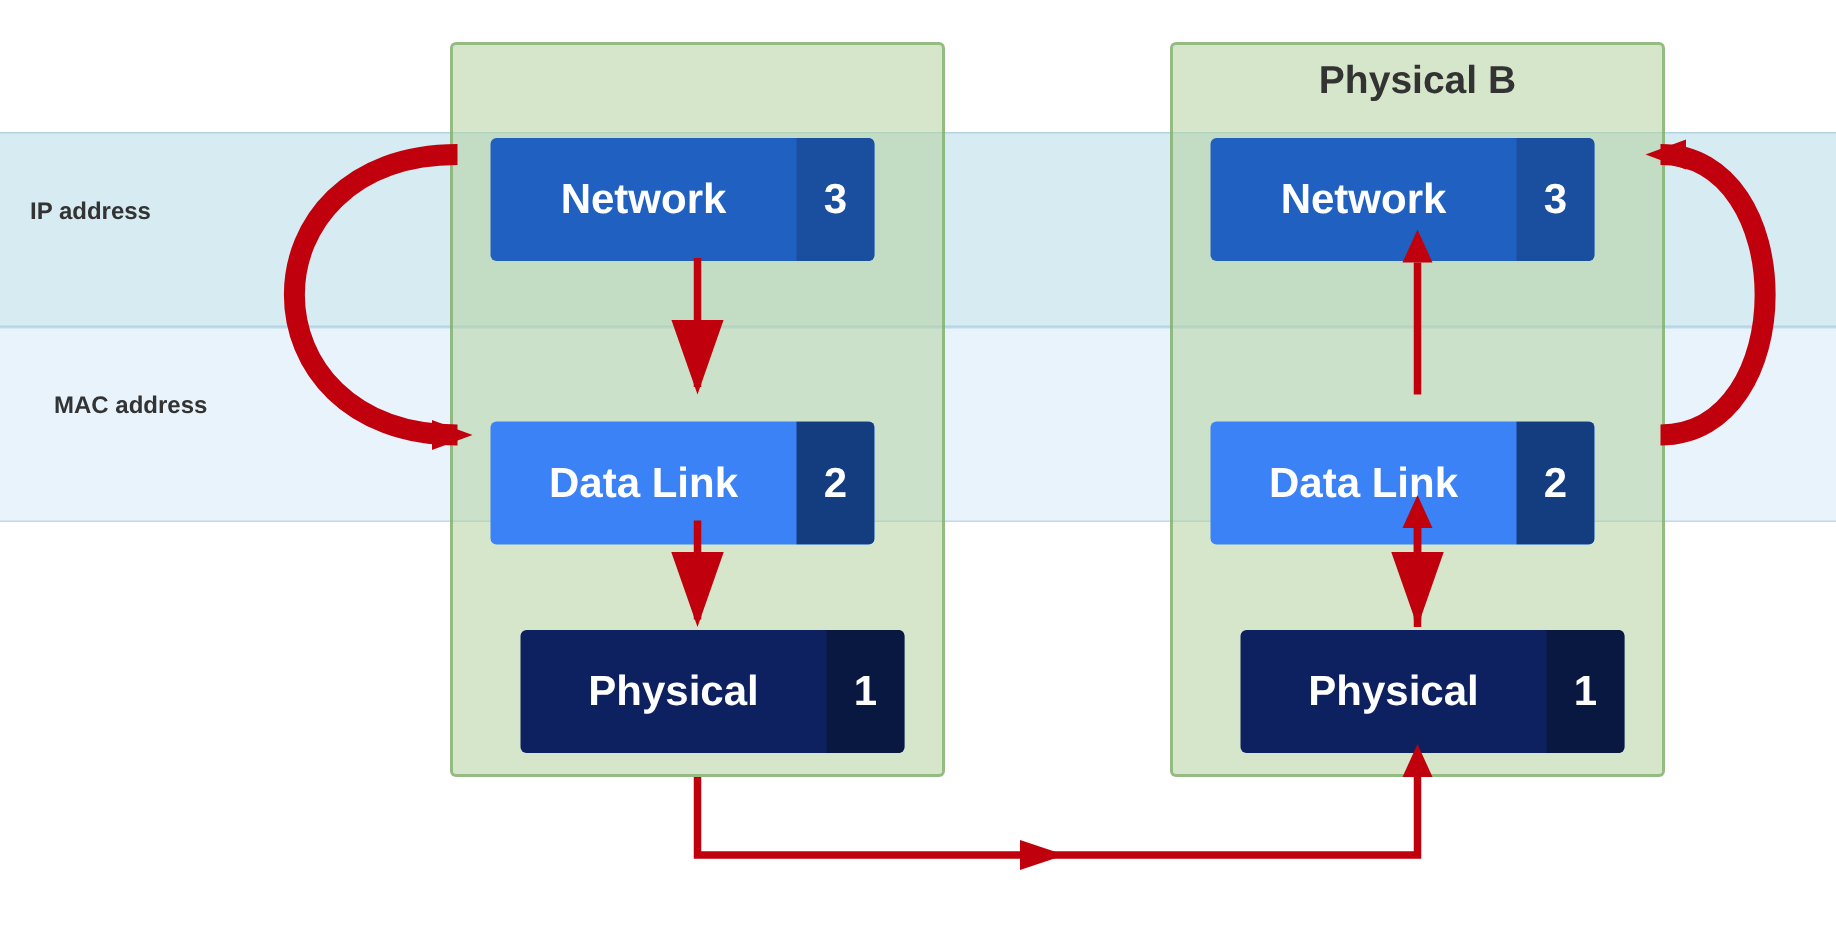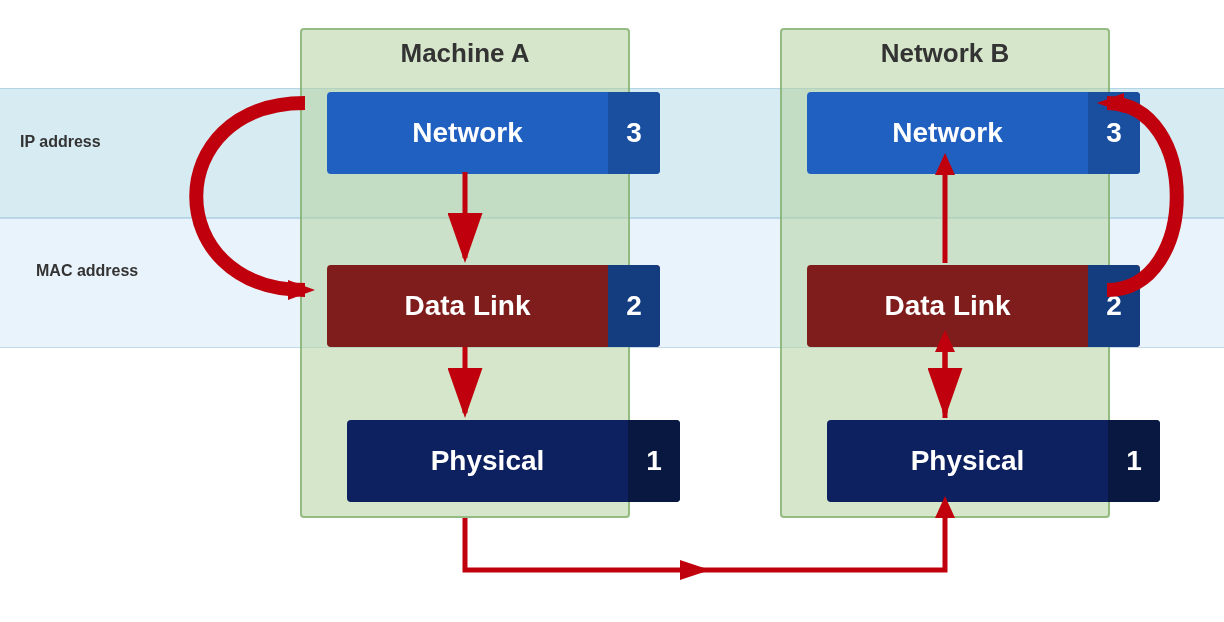--- a/index.html
+++ b/index.html
@@ -59,21 +59,21 @@
       font-weight: bold;
       color: #333;
       padding-top: 8px;
       padding-bottom: 6px;
     }
 
     
     .layer-block {
       position: absolute;
       height: 82px;
-      width: 333px;
+      width: 256px;
       border-radius: 4px;
       display: flex;
       align-items: center;
       justify-content: space-between;
       overflow: hidden;
     }
 
     .layer-block-inner {
       flex: 1;
       display: flex;
@@ -101,21 +101,22 @@
     
     .layer-network {
       background: #2060c0;
     }
     .layer-network .layer-number-box {
       background: #1a4fa0;
     }
 
     
     .layer-datalink {
-      background: #7f1d1d;
+      background: #3b82f6;
+      margin-top: 16px;
     }
     .layer-datalink .layer-number-box {
       background: #143d80;
     }
 
     
     .layer-physical {
       background: #0d2060;
       margin-left: 20px;
     }
@@ -183,21 +184,20 @@
 
 <div class="diagram-container">
 
   <div class="band-ip"></div>
   <div class="band-mac"></div>
 
   <div class="band-label label-ip">IP address</div>
   <div class="band-label label-mac">MAC address</div>
 
   <div class="machine-box machine-a">
-    <div class="machine-title">Machine A</div>
 
     <div class="layer-block layer-network layer-network-block">
       <div class="layer-block-inner">
         <span class="layer-label">Network</span>
       </div>
       <div class="layer-number-box">3</div>
     </div>
 
     <div class="layer-block layer-datalink layer-datalink-block">
       <div class="layer-block-inner">
@@ -208,21 +208,21 @@
 
     <div class="layer-block layer-physical layer-physical-block">
       <div class="layer-block-inner">
         <span class="layer-label">Physical</span>
       </div>
       <div class="layer-number-box">1</div>
     </div>
   </div>
 
   <div class="machine-box machine-b">
-    <div class="machine-title">Network B</div>
+    <div class="machine-title">Physical B</div>
 
     <div class="layer-block layer-network layer-network-block">
       <div class="layer-block-inner">
         <span class="layer-label">Network</span>
       </div>
       <div class="layer-number-box">3</div>
     </div>
 
     <div class="layer-block layer-datalink layer-datalink-block">
       <div class="layer-block-inner">

